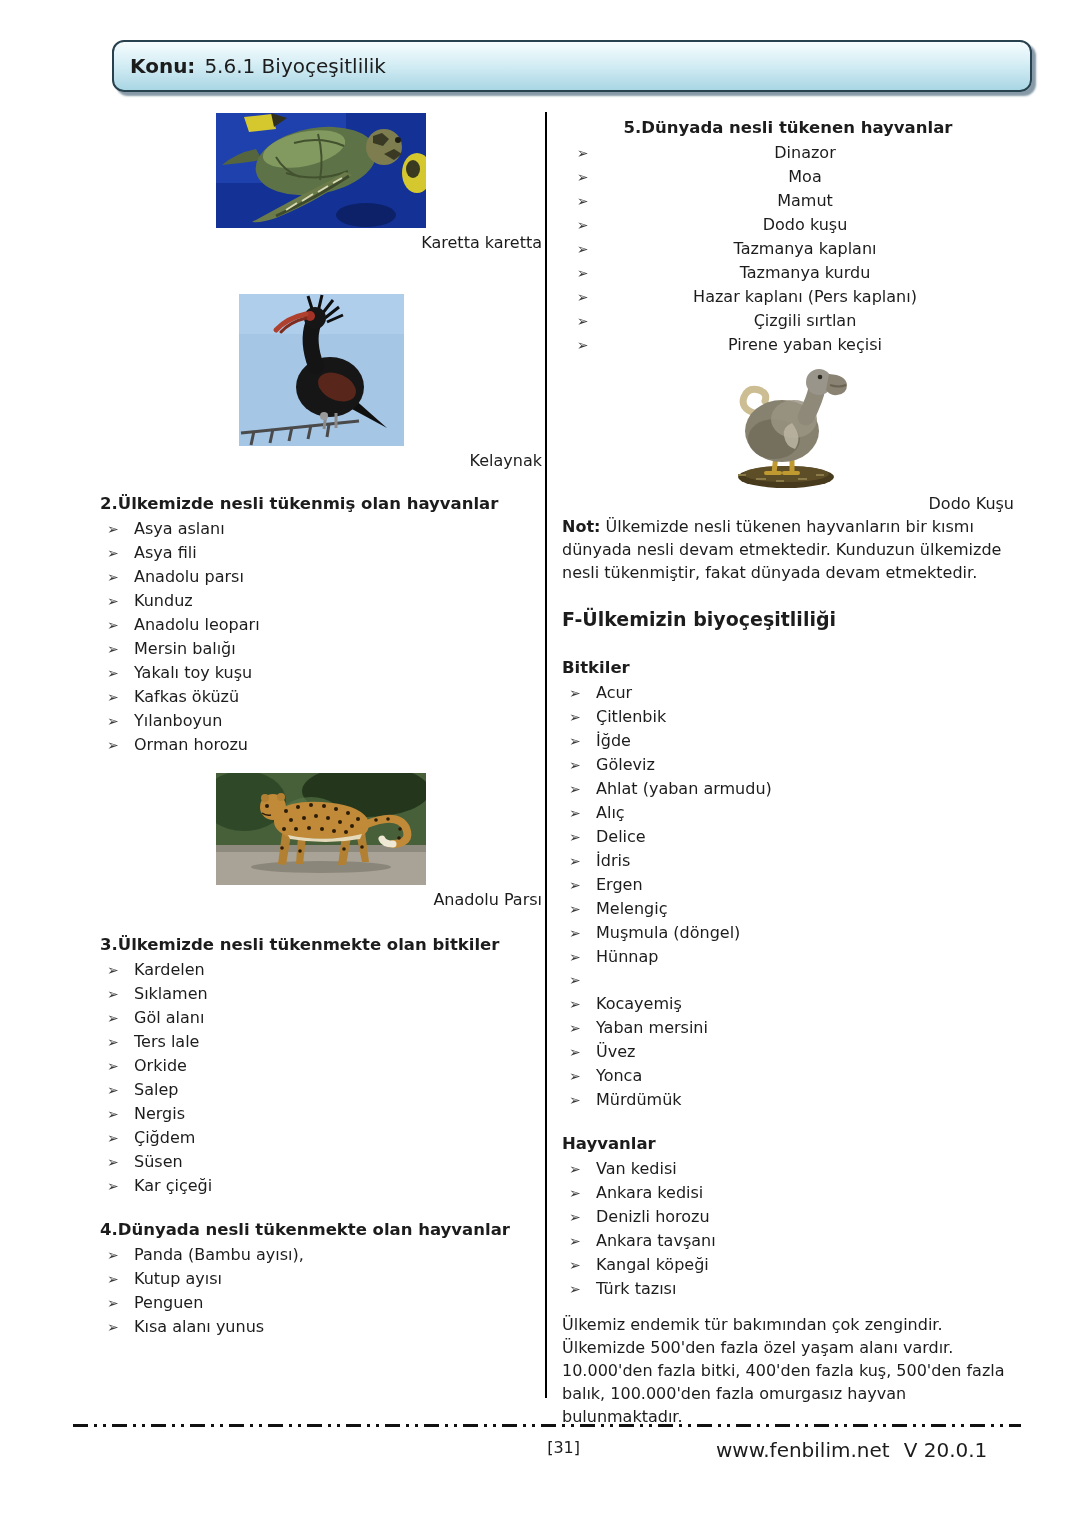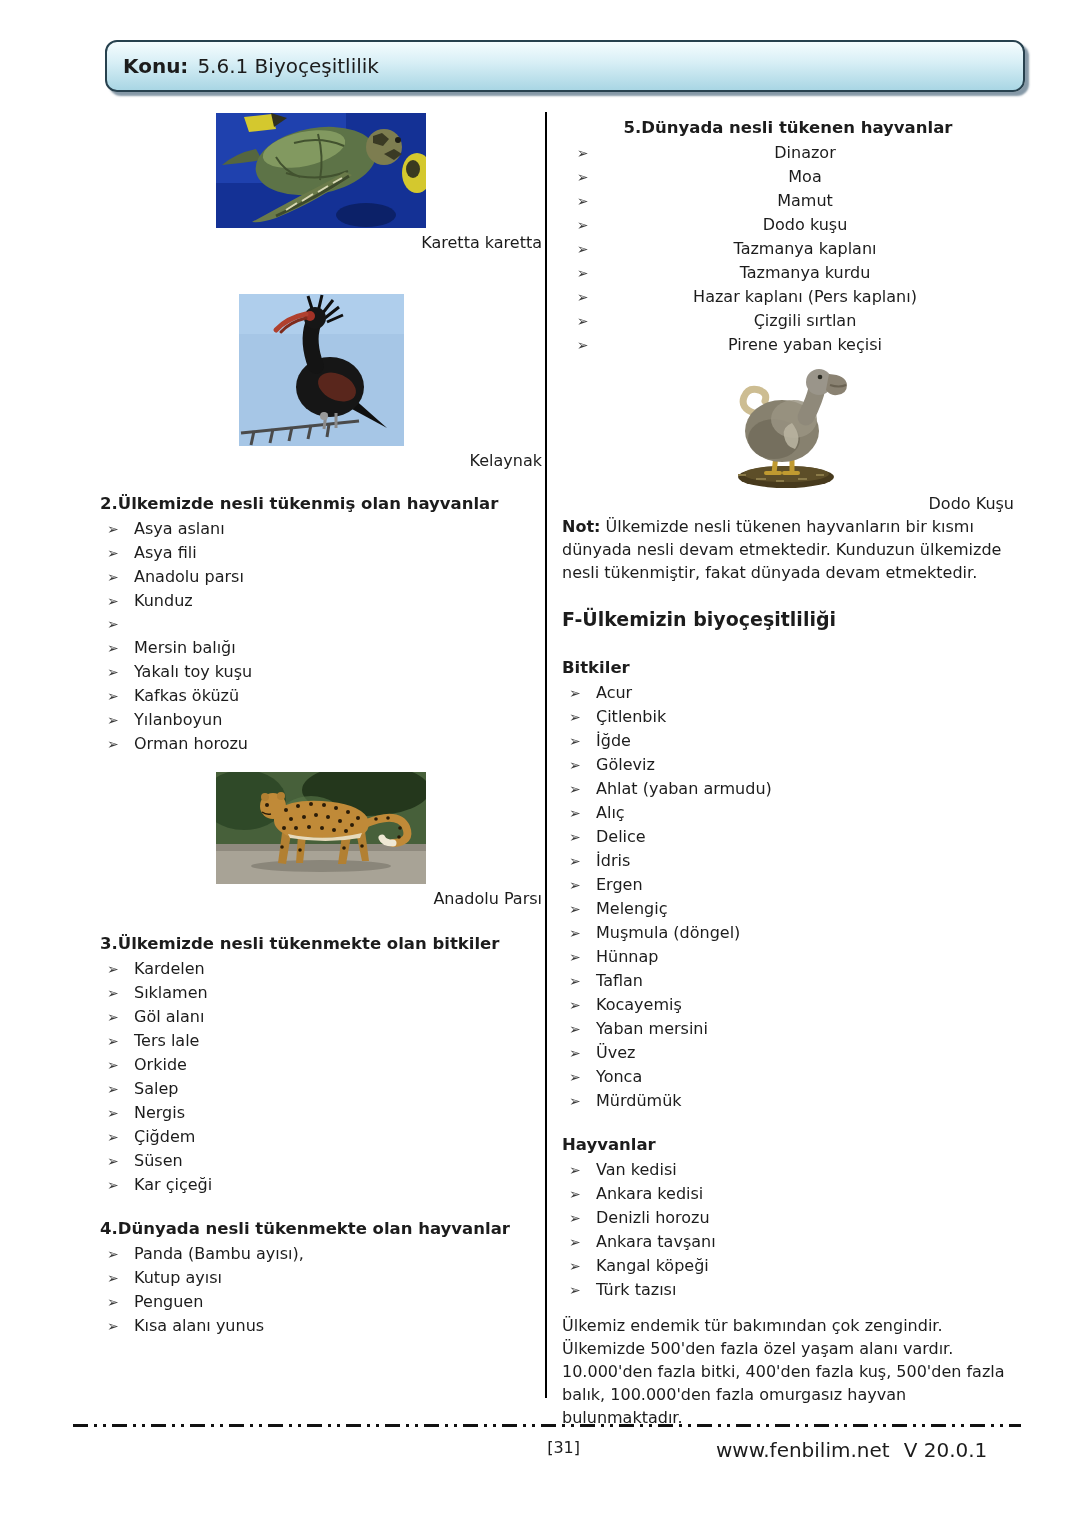--- a/index.html
+++ b/index.html
@@ -5,21 +5,21 @@
   * { margin:0; padding:0; box-sizing:border-box; }
   html,body { width:1080px; height:1527px; }
   body {
     position:relative;
     background:#ffffff;
     font-family:"DejaVu Sans", sans-serif;
     color:#1c1c1c;
   }
   
   .topic-box {
-    position:absolute; left:105px; top:40px; width:920px; height:52px;
+    position:absolute; left:112px; top:40px; width:920px; height:52px;
     border:2px solid #27414e; border-radius:12px;
     background:linear-gradient(180deg,#f5fcfe 0%, #d8eff6 42%, #a9d6e4 100%);
     box-shadow:4px 4px 2px rgba(35,70,95,.55);
     display:flex; align-items:center; padding-left:16px;
     font-size:20px;
   }
   .topic-box .topic-label { font-weight:bold; margin-right:9px; }
   
   .column-divider {
     position:absolute; left:545px; top:112px; width:2px; height:1286px; background:#000;
@@ -140,20 +140,21 @@
         <li>
         <span class="bullet">➢</span>
         <span class="item-text">Anadolu parsı</span>
       </li>
         <li>
         <span class="bullet">➢</span>
         <span class="item-text">Kunduz</span>
       </li>
         <li>
         <span class="bullet">➢</span>
+        <span class="item-text">Anadolu leoparı</span>
       </li>
         <li>
         <span class="bullet">➢</span>
         <span class="item-text">Mersin balığı</span>
       </li>
         <li>
         <span class="bullet">➢</span>
         <span class="item-text">Yakalı toy kuşu</span>
       </li>
         <li>
@@ -409,21 +410,20 @@
         <li>
         <span class="bullet">➢</span>
         <span class="item-text">Muşmula (döngel)</span>
       </li>
         <li>
         <span class="bullet">➢</span>
         <span class="item-text">Hünnap</span>
       </li>
         <li>
         <span class="bullet">➢</span>
-        <span class="item-text">Taflan</span>
       </li>
         <li>
         <span class="bullet">➢</span>
         <span class="item-text">Kocayemiş</span>
       </li>
         <li>
         <span class="bullet">➢</span>
         <span class="item-text">Yaban mersini</span>
       </li>
         <li>

